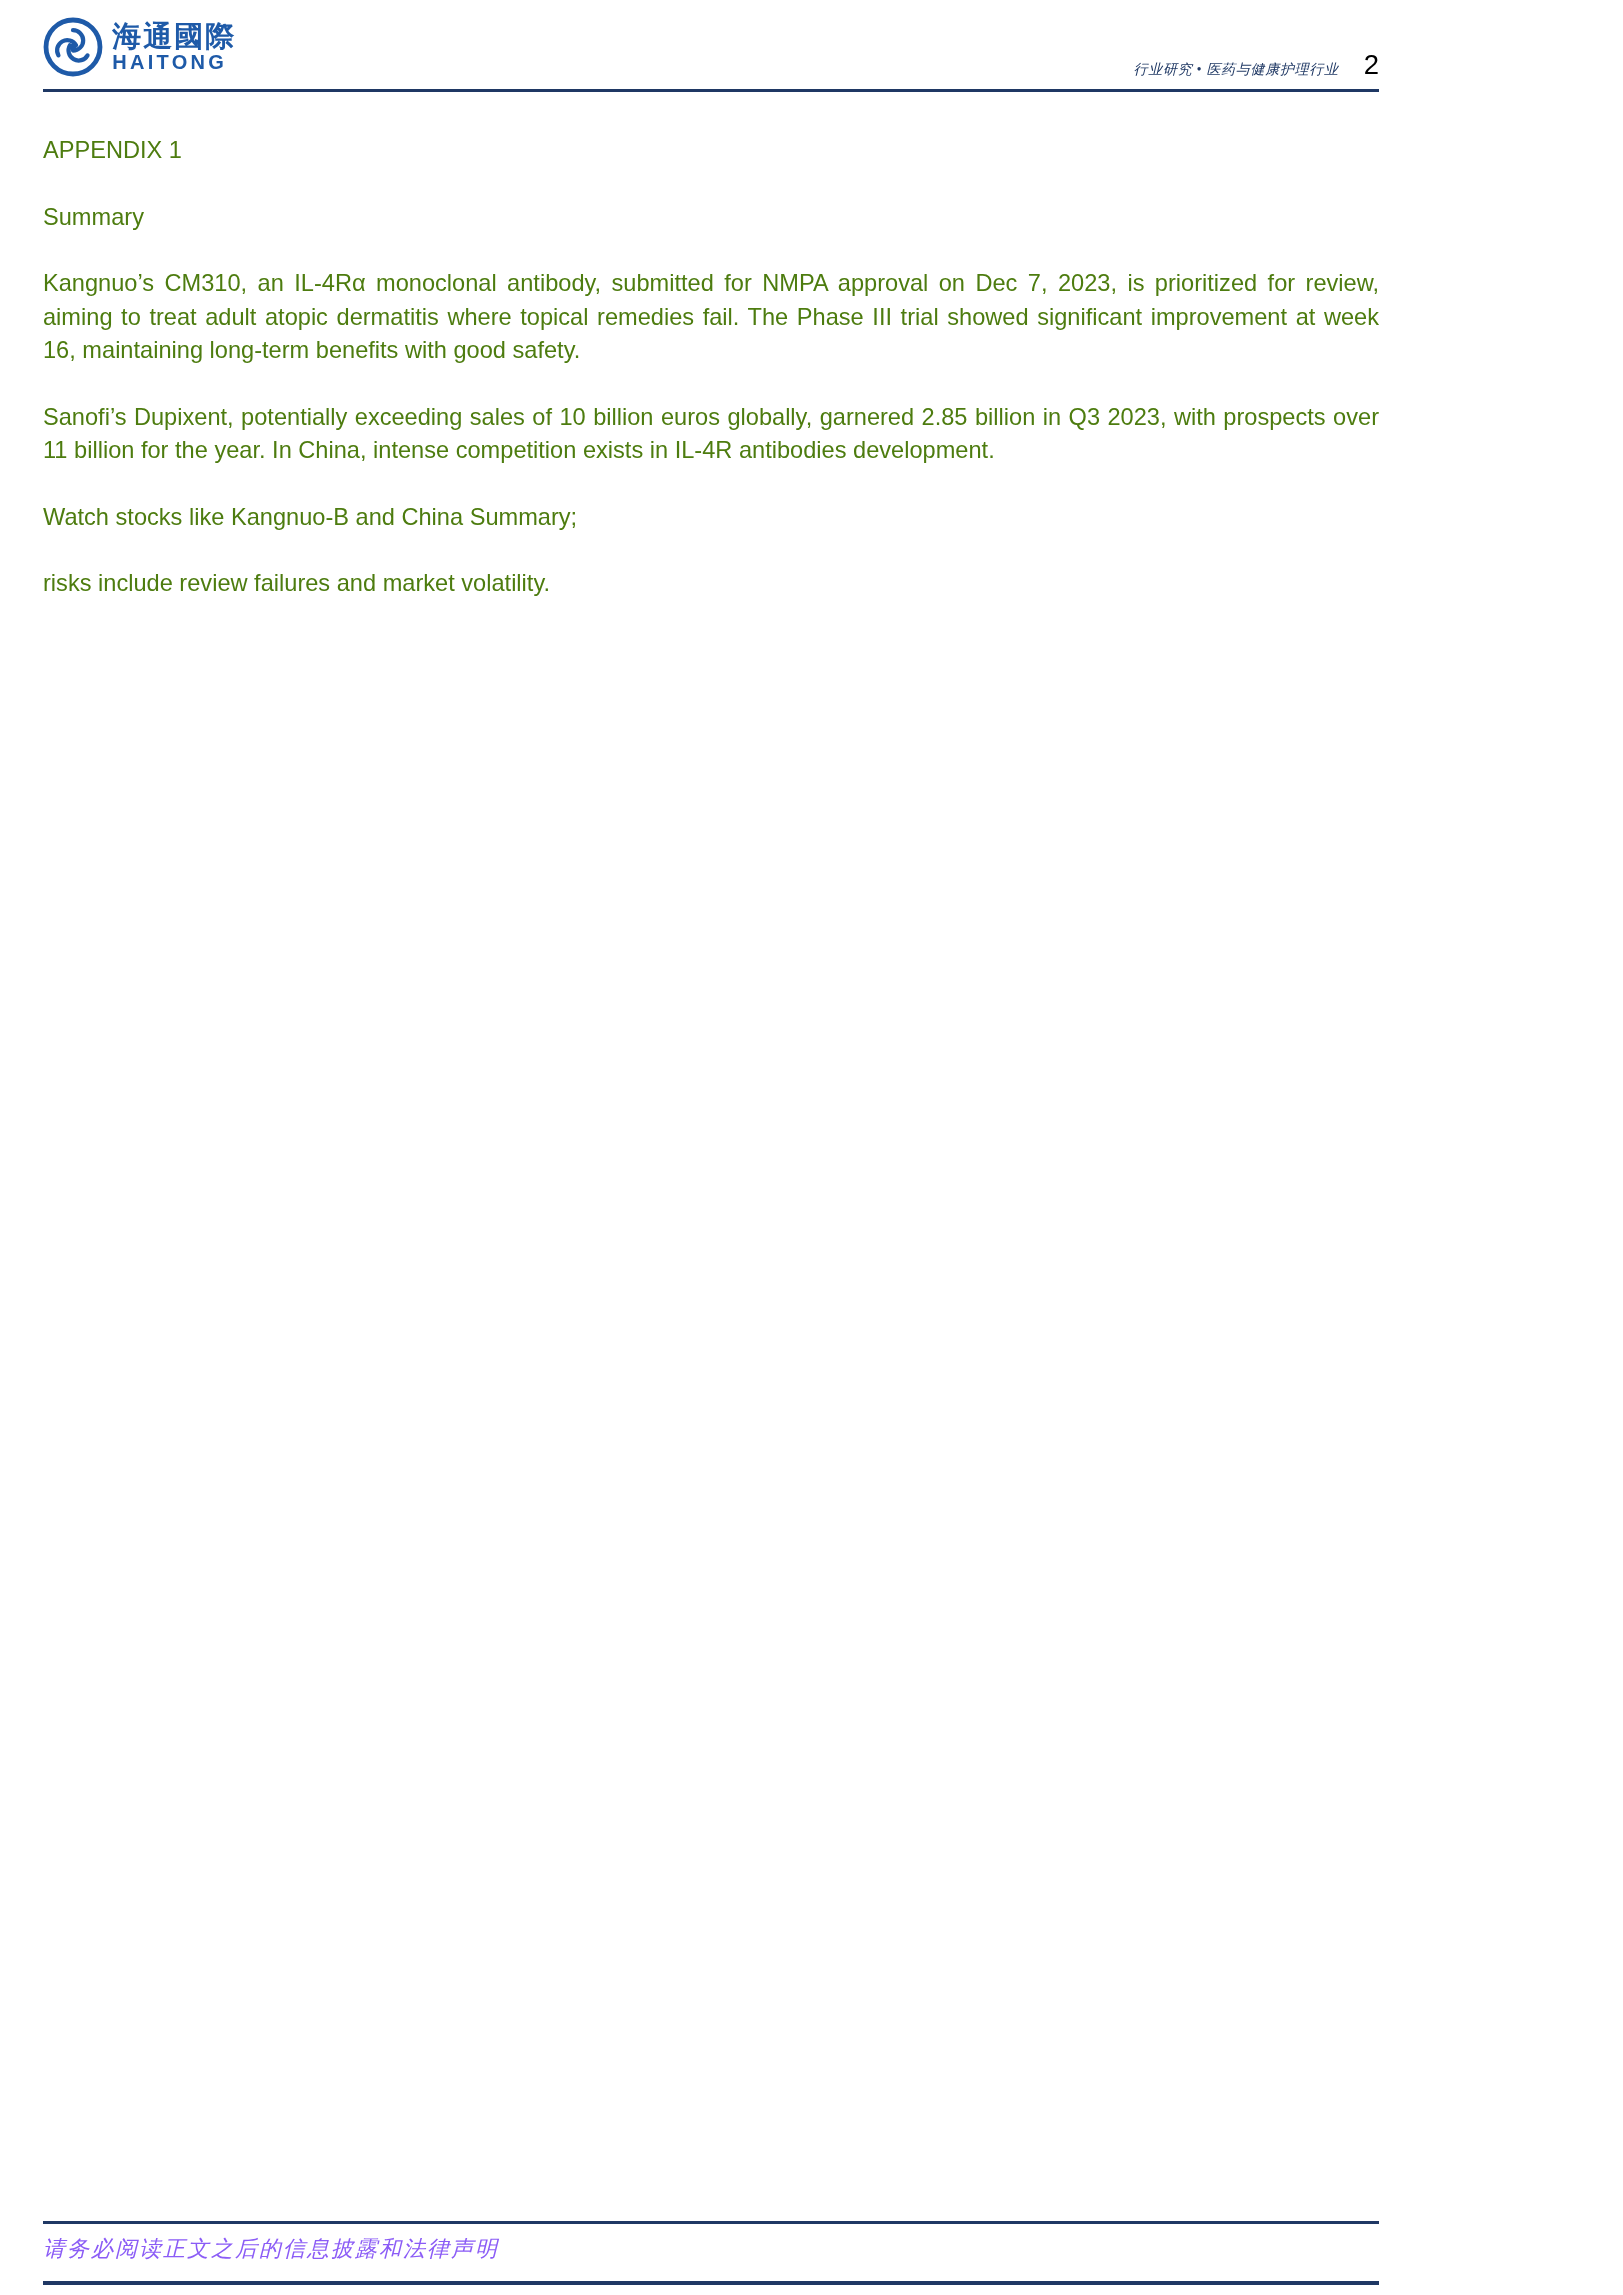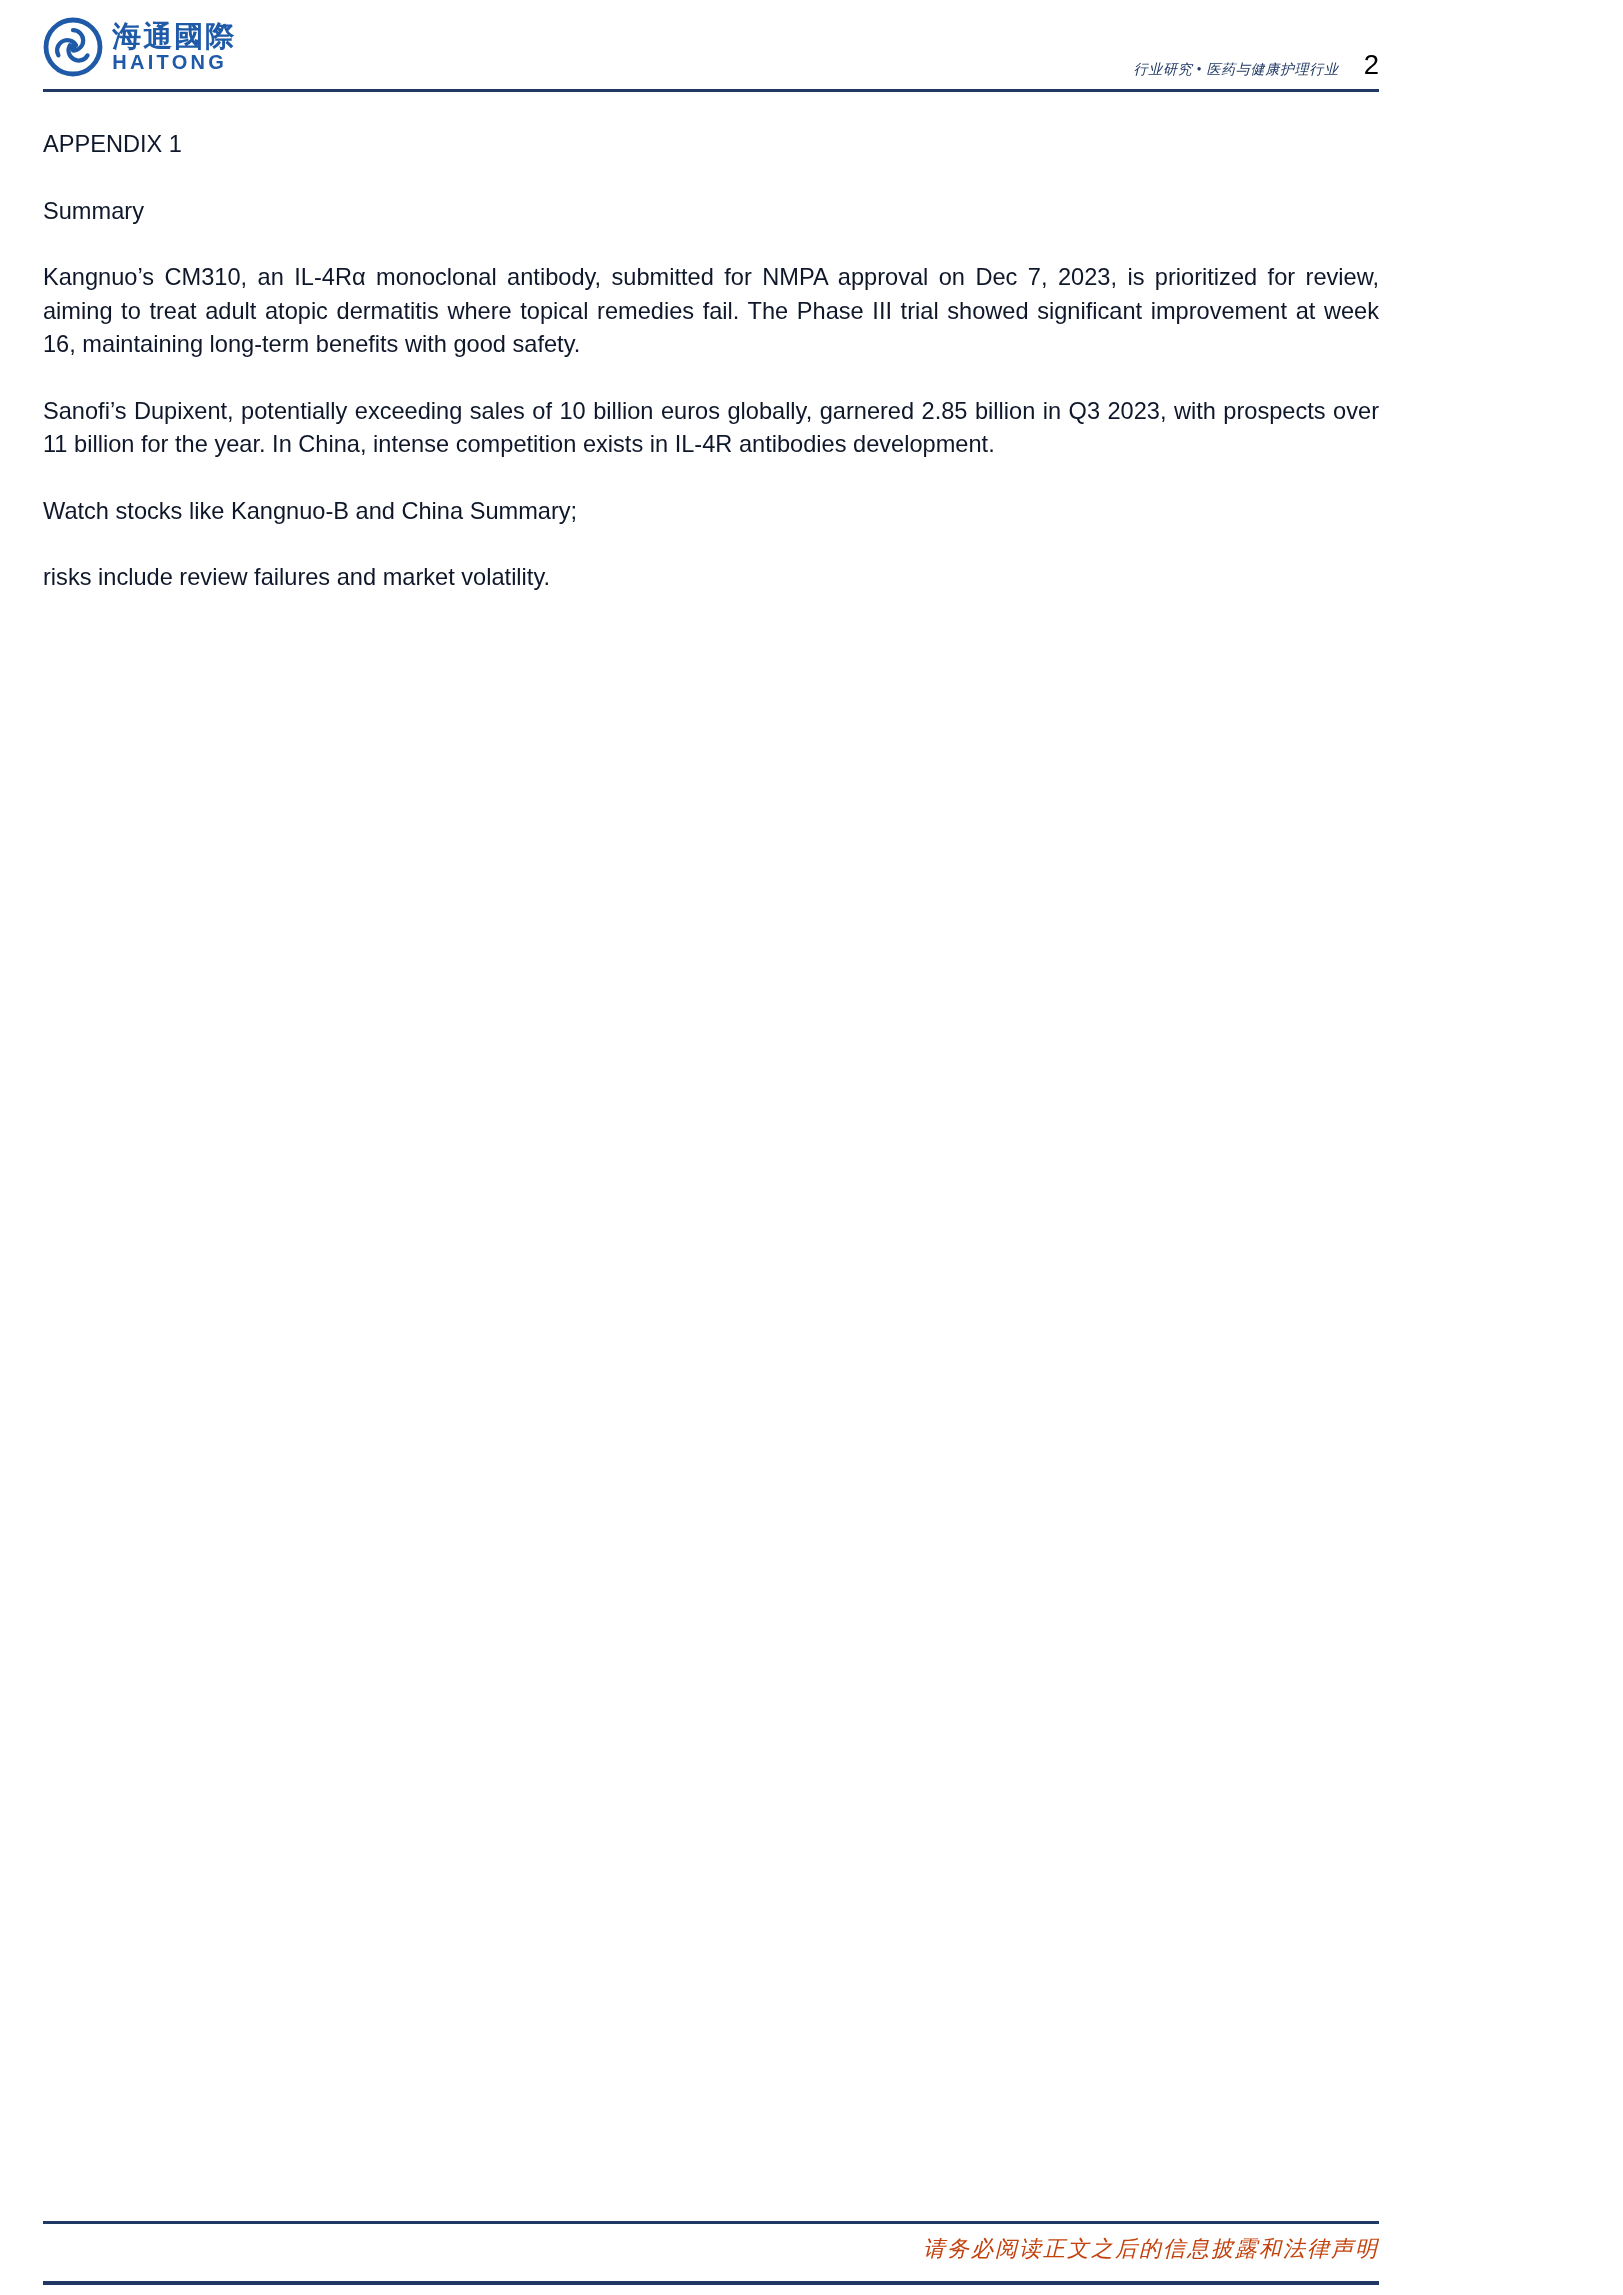--- a/index.html
+++ b/index.html
@@ -75,43 +75,42 @@
   .header-rule {
     position: absolute;
     top: 89px;
     left: 43px;
     right: 43px;
   }
 
   
   .content {
     position: absolute;
-    top: 128px;
+    top: 134px;
     left: 43px;
     right: 43px;
     font-size: 23.6px;
     line-height: 1.42;
-    color: #0f172a;
+    color: #4d7c0f;
   }
   .content p { margin: 0 0 33px 0; }
   .justify { text-align: justify; }
 
   
   .footer {
     position: absolute;
     left: 43px;
     right: 43px;
     bottom: 10.5px;
   }
   .disclaimer {
     font-family: "Liberation Serif", serif;
     font-style: italic;
     font-size: 22px;
-    color: #c2410c;
-    text-align: right;
+    color: #8b5cf6;
     letter-spacing: 2px;
     margin: 10px 0 17px 0;
   }
 </style>
 </head>
 <body>
 
 <div class="page">
 
   <header class="header">

